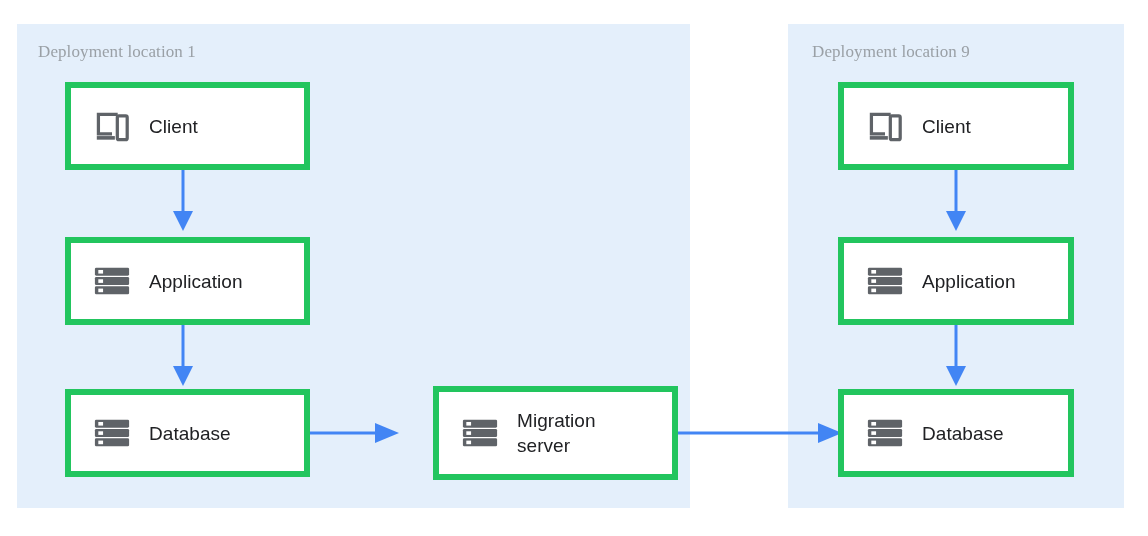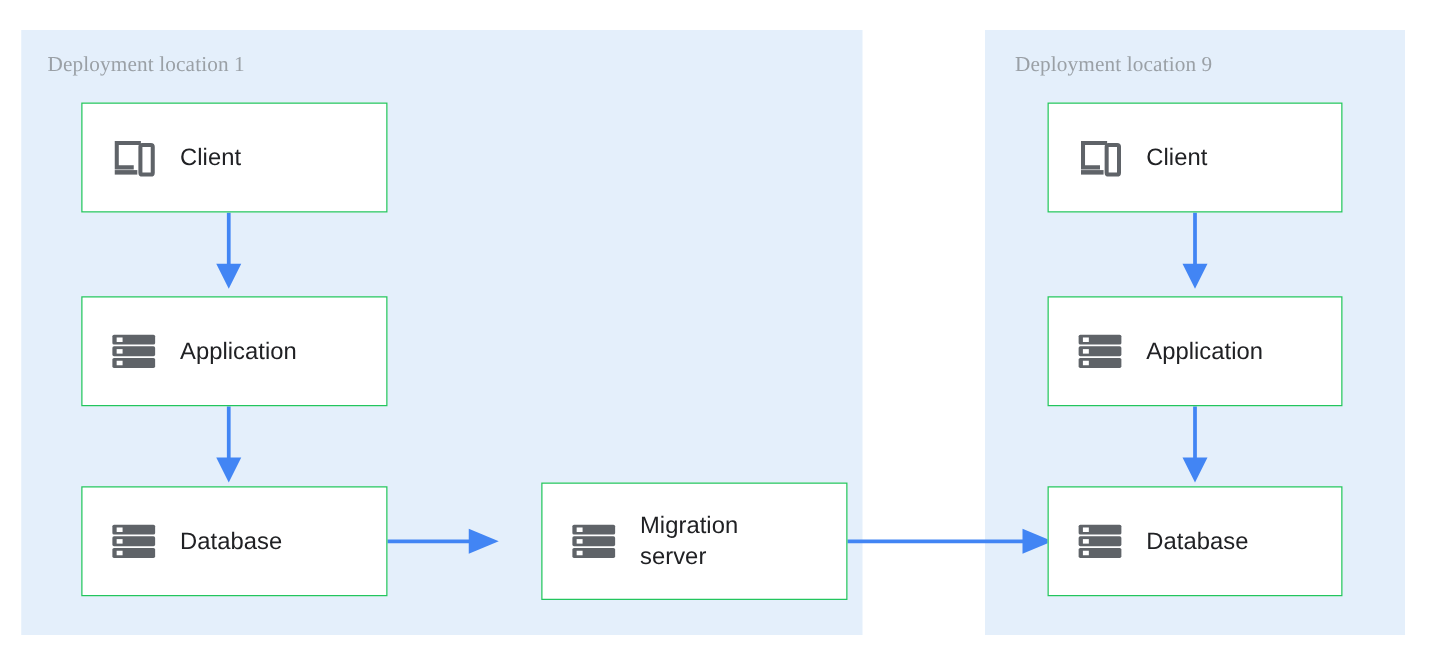--- a/index.html
+++ b/index.html
@@ -28,21 +28,21 @@
     color: #9aa0a6;
     font-size: 17px;
     line-height: 20px;
     letter-spacing: 0.1px;
     white-space: nowrap;
     font-family: Liberation Serif, serif;
   }
   .node {
     position: absolute;
     background: #ffffff;
-    border: 1px solid #22c55e;
+    border: 6px solid #22c55e;
     box-sizing: border-box;
     display: flex;
     align-items: center;
     padding-left: 22px;
     z-index: 4;
   }
   .node .glyph {
     flex: 0 0 auto;
     width: 38px;
     height: 38px;

